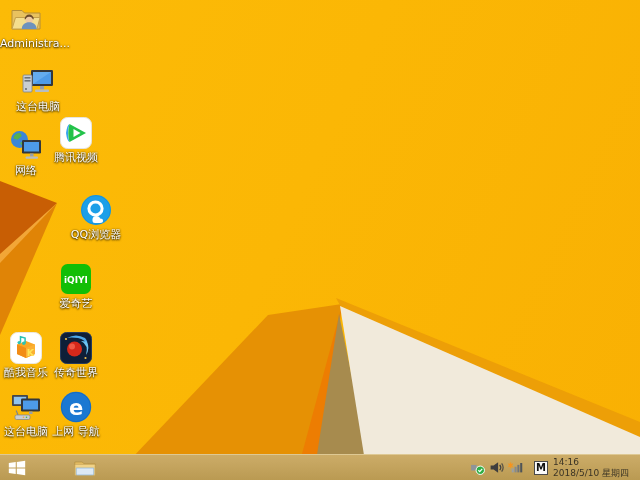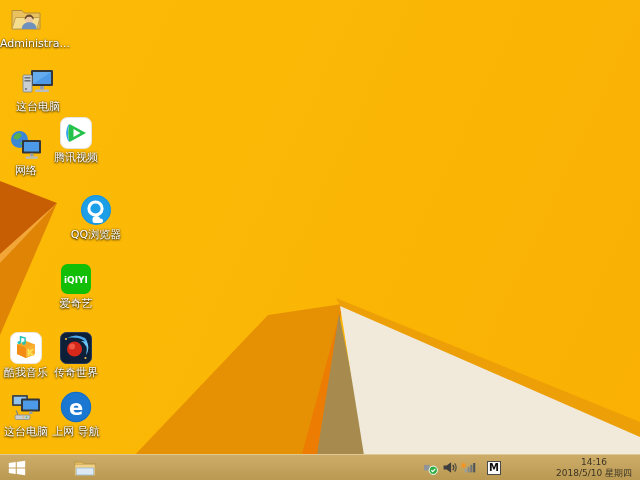--- a/index.html
+++ b/index.html
@@ -31,22 +31,22 @@
     display:flex;align-items:center;}
   #tb-buttons{display:flex;height:100%;}
   .tbtn{width:34px;height:100%;display:flex;align-items:center;justify-content:center;cursor:pointer;}
   .tbtn svg{display:block;}
   .tray{margin-left:auto;display:flex;align-items:center;gap:5px;padding-right:3px;}
   .tricon{width:15px;height:15px;display:flex;align-items:center;justify-content:center;}
   .tricon svg{display:block;width:100%;height:100%;}
   .ime{width:14px;height:14px;background:#FAFAFA;border:1px solid #4A4A4A;
     font-weight:bold;font-size:10px;line-height:12px;text-align:center;color:#111;
     box-sizing:border-box;margin-left:7px;}
-  .clock{text-align:center;font-size:9px;line-height:10.5px;color:#3B3425;
-    width:82px;padding-right:2px;margin-left:47px;}
+  .clock{text-align:left;font-size:9px;line-height:10.5px;color:#3B3425;
+    width:82px;padding-right:2px;}
 </style>
 </head>
 <body>
 
 <div class="screen">
   <div class="wallpaper">
     <div class="facet f-dark-b"></div>
     <div class="facet f-dark-a"></div>
     <div class="facet f-fold-hl"></div>
     <div class="facet f-mid"></div>

